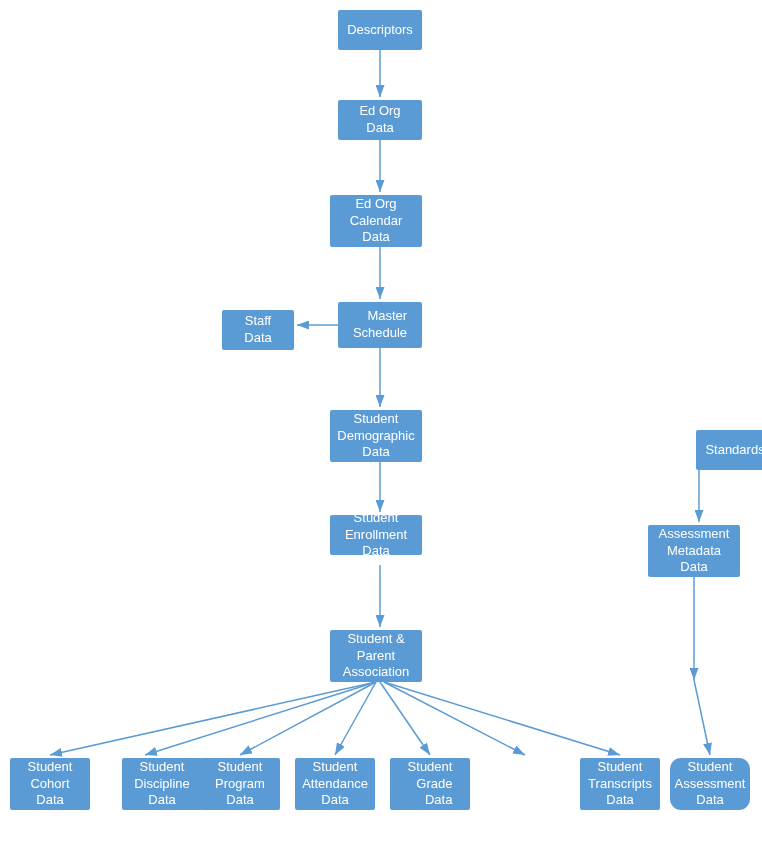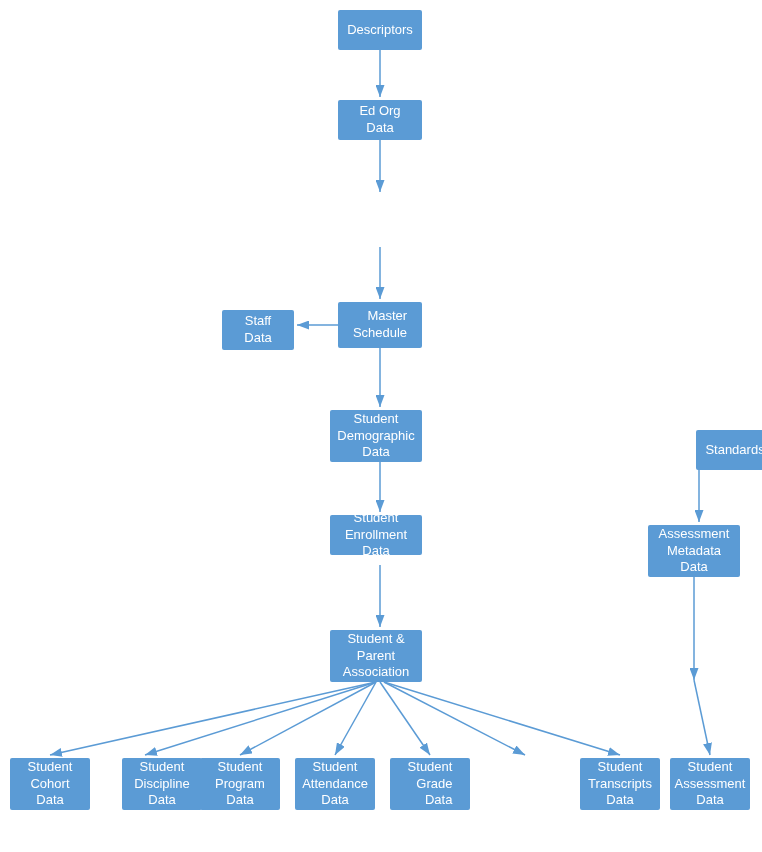--- a/index.html
+++ b/index.html
@@ -84,27 +84,28 @@
     <line x1="384" y1="682" x2="525" y2="755"></line>
 
     <line x1="384" y1="682" x2="620" y2="755"></line>
 
     <line x1="694" y1="577" x2="694" y2="680"></line>
     <line x1="694" y1="680" x2="710" y2="755"></line>
   </svg>
 
 <div class="node" style="left: 338px; top: 10px; width: 84px; height: 40px;">Descriptors</div>
     <div class="node" style="left: 338px; top: 100px; width: 84px; height: 40px;">Ed Org Data</div>
+    <div class="node" style="left: 330px; top: 195px; width: 92px; height: 52px;">Ed Org Calendar Data</div>
     <div class="node" style="left: 338px; top: 302px; width: 84px; height: 46px; text-align: right;">Master Schedule</div>
     <div class="node" style="left: 222px; top: 310px; width: 72px; height: 36px;">Staff Data</div>
     <div class="node" style="left: 330px; top: 410px; width: 92px; height: 52px;">Student Demographic Data</div>
     <div class="node" style="left: 330px; top: 515px; width: 92px; height: 33px;">Student Enrollment Data</div>
     <div class="node" style="left: 330px; top: 630px; width: 92px; height: 52px;">Student &amp; Parent Association</div>
     <div class="node" style="left: 660px; top: 430px; width: 78px; height: 38px; margin-left: 36px;">Standards</div>
     <div class="node" style="left: 648px; top: 525px; width: 92px; height: 52px;">Assessment Metadata Data</div>
     <div class="node" style="left: 10px; top: 758px; width: 80px; height: 52px;">Student Cohort Data</div>
     <div class="node" style="left: 122px; top: 758px; width: 80px; height: 52px;">Student Discipline Data</div>
     <div class="node" style="left: 200px; top: 758px; width: 80px; height: 52px;">Student Program Data</div>
     <div class="node" style="left: 295px; top: 758px; width: 80px; height: 52px;">Student Attendance Data</div>
     <div class="node" style="left: 390px; top: 758px; width: 80px; height: 52px; text-align: right;">Student Grade Data</div>
     <div class="node" style="left: 580px; top: 758px; width: 80px; height: 52px;">Student Transcripts Data</div>
-    <div class="node" style="left: 670px; top: 758px; width: 80px; height: 52px;">Student Assessment Data</div>
+    <div class="node" style="left: 670px; top: 758px; width: 80px; height: 52px; border-radius: 11px;">Student Assessment Data</div>
   </div>
 
 </body></html>

